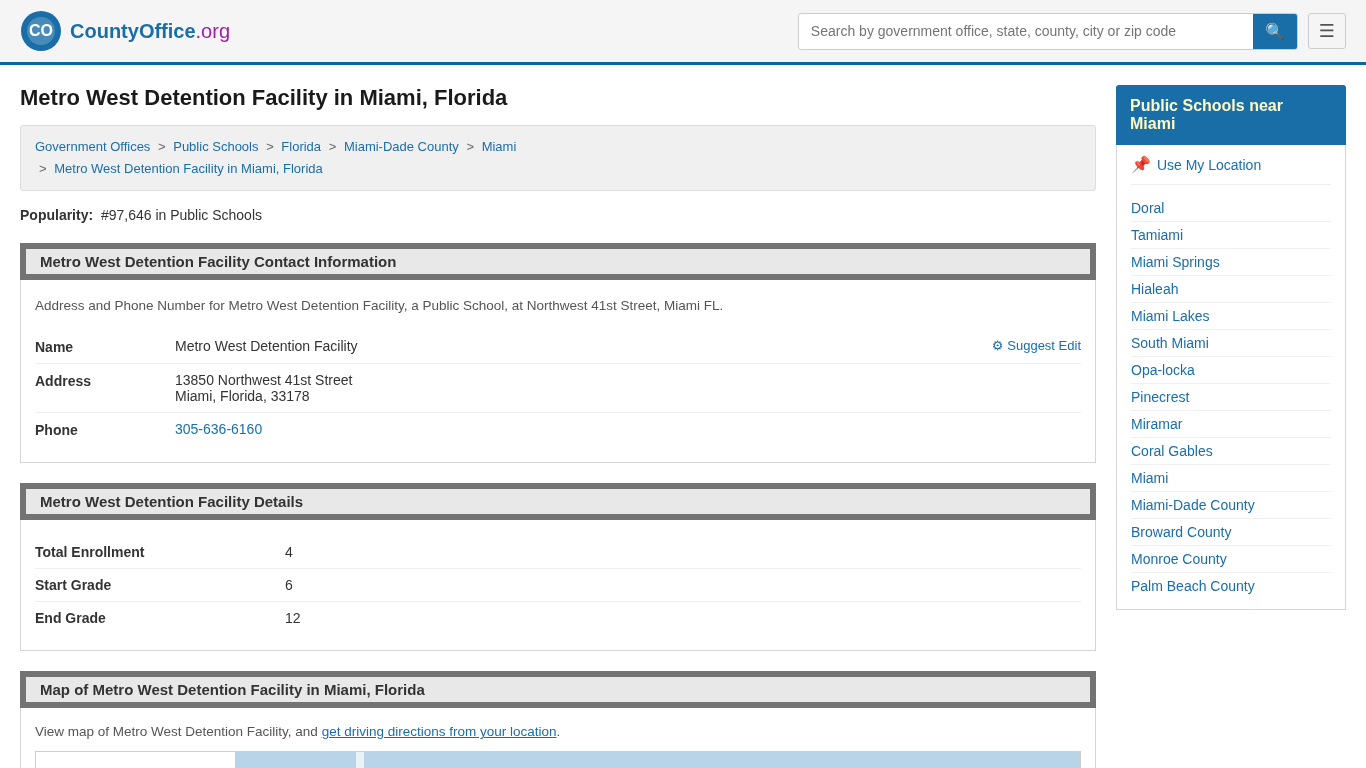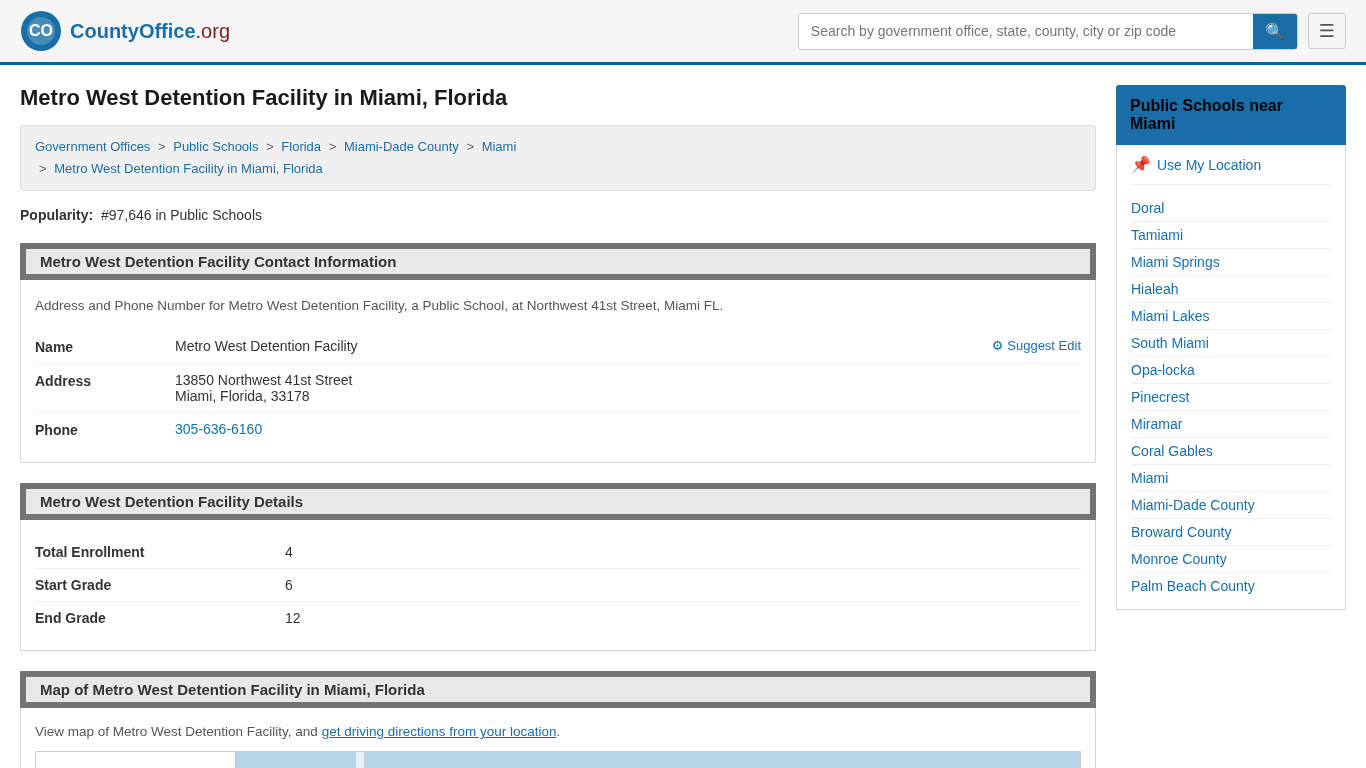--- a/index.html
+++ b/index.html
@@ -221,21 +221,21 @@
       position: relative;
     }
 
     
     .sidebar {
       width: 230px;
       flex-shrink: 0;
     }
     .sidebar-title {
       background: #1a6ea8;
-      color: #000000;
+      color: #fef9c3;
       padding: 12px 14px;
       font-size: 16px;
       font-weight: bold;
       border-radius: 3px 3px 0 0;
     }
     .sidebar-body {
       border: 1px solid #d5d5d5;
       border-top: none;
       padding: 10px 14px;
     }
@@ -274,21 +274,21 @@
 <body>
 
 <header class="header">
   <div class="logo-area">
     <svg class="logo-icon" viewBox="0 0 42 42" xmlns="http://www.w3.org/2000/svg">
       <circle cx="21" cy="21" r="20" fill="#1a6ea8"></circle>
       <circle cx="21" cy="21" r="14" fill="#fff" opacity="0.2"></circle>
       <text x="21" y="26" text-anchor="middle" fill="#fff" font-size="16" font-weight="bold" font-family="Arial">CO</text>
     </svg>
     <div>
-      <span style="color:#1a6ea8;font-weight:bold;font-size:20px">CountyOffice</span><span style="color:#7f1d1d;font-size:20px">.org</span>
+      <span style="color:#1a6ea8;font-weight:bold;font-size:20px">CountyOffice</span><span style="color:#a21caf;font-size:20px">.org</span>
     </div>
   </div>
   <div class="header-right">
     <div class="search-bar">
       <input type="text" placeholder="Search by government office, state, county, city or zip code" style="">
       <button class="search-btn">🔍</button>
     </div>
     <button class="menu-btn">☰</button>
   </div>
 </header>

